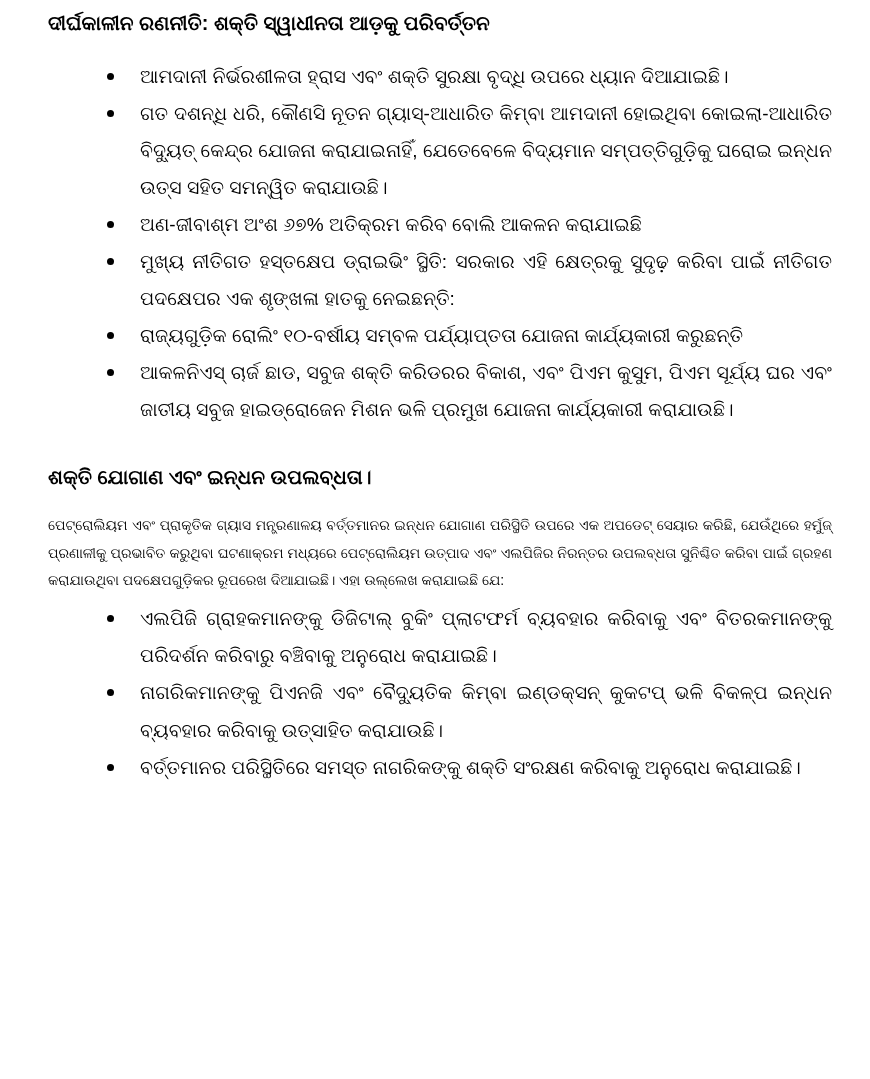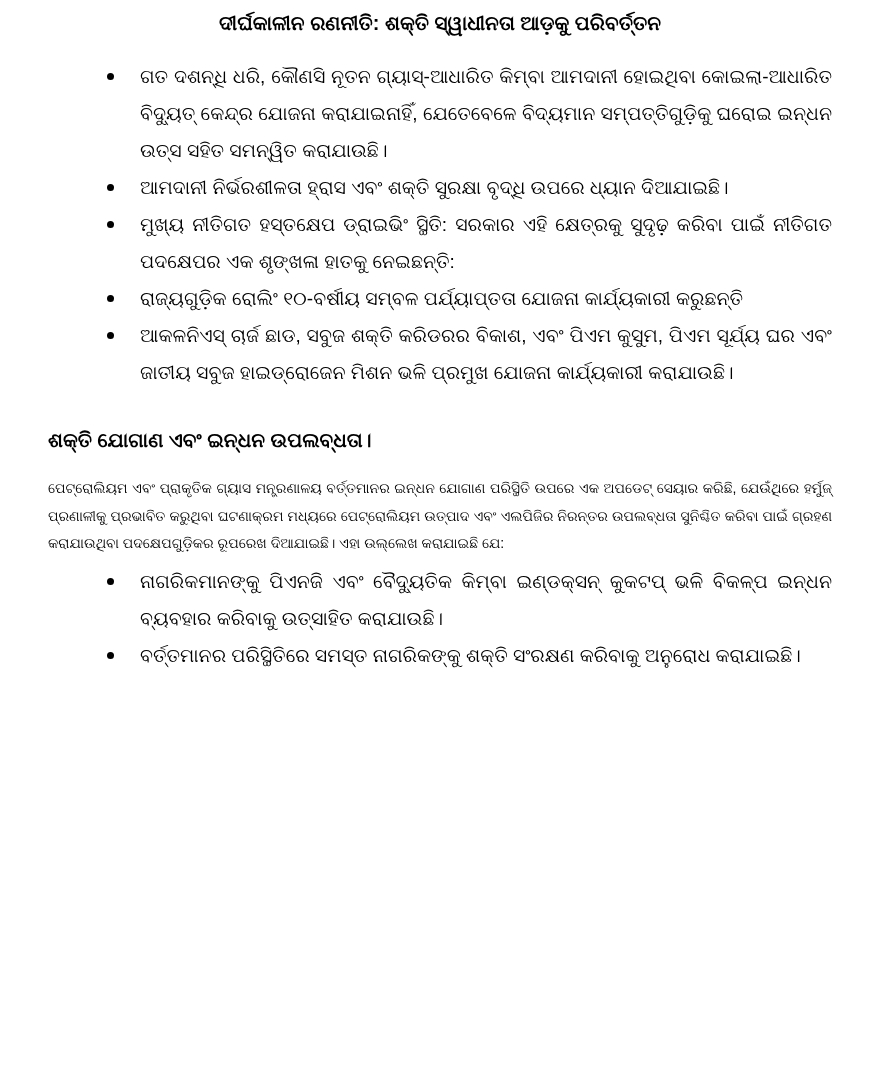--- a/index.html
+++ b/index.html
@@ -19,21 +19,20 @@
   }
   .heading {
     font-size: 20px;
     line-height: 1.5;
     font-weight: 700;
     margin: 34px 0 20px 0;
     color: #000000;
   }
   .heading.first {
     margin-top: 2px;
-    text-align: center;
   }
   .body-paragraph {
     font-size: 14px;
     line-height: 1.95;
     font-weight: 400;
     text-align: justify;
     margin: 0 0 6px 0;
   }
   ul.bullet-list {
     list-style: none;
@@ -60,33 +59,35 @@
   }
 </style>
 </head>
 <body>
 
 <div class="page">
 
   <section>
     <div class="heading first">ଦୀର୍ଘକାଳୀନ ରଣନୀତି: ଶକ୍ତି ସ୍ୱାଧୀନତା ଆଡ଼କୁ ପରିବର୍ତ୍ତନ</div>
     <ul class="bullet-list">
+        <li>ଆମଦାନୀ ନିର୍ଭରଶୀଳତା ହ୍ରାସ ଏବଂ ଶକ୍ତି ସୁରକ୍ଷା ବୃଦ୍ଧି ଉପରେ ଧ୍ୟାନ ଦିଆଯାଇଛି।</li>
         <li>ଗତ ଦଶନ୍ଧି ଧରି, କୌଣସି ନୂତନ ଗ୍ୟାସ୍-ଆଧାରିତ କିମ୍ବା ଆମଦାନୀ ହୋଇଥିବା କୋଇଲା-ଆଧାରିତ ବିଦ୍ୟୁତ୍ କେନ୍ଦ୍ର ଯୋଜନା କରାଯାଇନାହିଁ, ଯେତେବେଳେ ବିଦ୍ୟମାନ ସମ୍ପତ୍ତିଗୁଡ଼ିକୁ ଘରୋଇ ଇନ୍ଧନ ଉତ୍ସ ସହିତ ସମନ୍ୱିତ କରାଯାଉଛି।</li>
-        <li>ଆମଦାନୀ ନିର୍ଭରଶୀଳତା ହ୍ରାସ ଏବଂ ଶକ୍ତି ସୁରକ୍ଷା ବୃଦ୍ଧି ଉପରେ ଧ୍ୟାନ ଦିଆଯାଇଛି।</li>
+        <li>ଅଣ-ଜୀବାଶ୍ମ ଅଂଶ ୬୭% ଅତିକ୍ରମ କରିବ ବୋଲି ଆକଳନ କରାଯାଇଛି</li>
         <li>ମୁଖ୍ୟ ନୀତିଗତ ହସ୍ତକ୍ଷେପ ଡ୍ରାଇଭିଂ ସ୍ଥିତି: ସରକାର ଏହି କ୍ଷେତ୍ରକୁ ସୁଦୃଢ଼ କରିବା ପାଇଁ ନୀତିଗତ ପଦକ୍ଷେପର ଏକ ଶୃଙ୍ଖଳା ହାତକୁ ନେଇଛନ୍ତି:</li>
         <li>ରାଜ୍ୟଗୁଡ଼ିକ ରୋଲିଂ ୧୦-ବର୍ଷୀୟ ସମ୍ବଳ ପର୍ଯ୍ୟାପ୍ତତା ଯୋଜନା କାର୍ଯ୍ୟକାରୀ କରୁଛନ୍ତି</li>
         <li>ଆକଳନିଏସ୍ ଚାର୍ଜ ଛାଡ, ସବୁଜ ଶକ୍ତି କରିଡରର ବିକାଶ, ଏବଂ ପିଏମ କୁସୁମ, ପିଏମ ସୂର୍ଯ୍ୟ ଘର ଏବଂ ଜାତୀୟ ସବୁଜ ହାଇଡ୍ରୋଜେନ ମିଶନ ଭଳି ପ୍ରମୁଖ ଯୋଜନା କାର୍ଯ୍ୟକାରୀ କରାଯାଉଛି।</li>
       </ul>
   </section>
 
   <section>
     <div class="heading">ଶକ୍ତି ଯୋଗାଣ ଏବଂ ଇନ୍ଧନ ଉପଲବ୍ଧତା।</div>
     <p class="body-paragraph">ପେଟ୍ରୋଲିୟମ ଏବଂ ପ୍ରାକୃତିକ ଗ୍ୟାସ ମନ୍ତ୍ରଣାଳୟ ବର୍ତ୍ତମାନର ଇନ୍ଧନ ଯୋଗାଣ ପରିସ୍ଥିତି ଉପରେ ଏକ ଅପଡେଟ୍ ସେୟାର କରିଛି, ଯେଉଁଥିରେ ହର୍ମୁଜ୍ ପ୍ରଣାଳୀକୁ ପ୍ରଭାବିତ କରୁଥିବା ଘଟଣାକ୍ରମ ମଧ୍ୟରେ ପେଟ୍ରୋଲିୟମ ଉତ୍ପାଦ ଏବଂ ଏଲପିଜିର ନିରନ୍ତର ଉପଲବ୍ଧତା ସୁନିଶ୍ଚିତ କରିବା ପାଇଁ ଗ୍ରହଣ କରାଯାଉଥିବା ପଦକ୍ଷେପଗୁଡ଼ିକର ରୂପରେଖ ଦିଆଯାଇଛି। ଏହା ଉଲ୍ଲେଖ କରାଯାଇଛି ଯେ:</p>
   </section>
 
   <section>
     <ul class="bullet-list">
+        <li>ଏଲପିଜି ଗ୍ରାହକମାନଙ୍କୁ ଡିଜିଟାଲ୍ ବୁକିଂ ପ୍ଲାଟଫର୍ମ ବ୍ୟବହାର କରିବାକୁ ଏବଂ ବିତରକମାନଙ୍କୁ ପରିଦର୍ଶନ କରିବାରୁ ବଞ୍ଚିବାକୁ ଅନୁରୋଧ କରାଯାଇଛି।</li>
         <li>ନାଗରିକମାନଙ୍କୁ ପିଏନଜି ଏବଂ ବୈଦ୍ୟୁତିକ କିମ୍ବା ଇଣ୍ଡକ୍ସନ୍ କୁକଟପ୍ ଭଳି ବିକଳ୍ପ ଇନ୍ଧନ ବ୍ୟବହାର କରିବାକୁ ଉତ୍ସାହିତ କରାଯାଉଛି।</li>
         <li>ବର୍ତ୍ତମାନର ପରିସ୍ଥିତିରେ ସମସ୍ତ ନାଗରିକଙ୍କୁ ଶକ୍ତି ସଂରକ୍ଷଣ କରିବାକୁ ଅନୁରୋଧ କରାଯାଇଛି।</li>
       </ul>
   </section>
 
 </div>
 
 </body></html>

